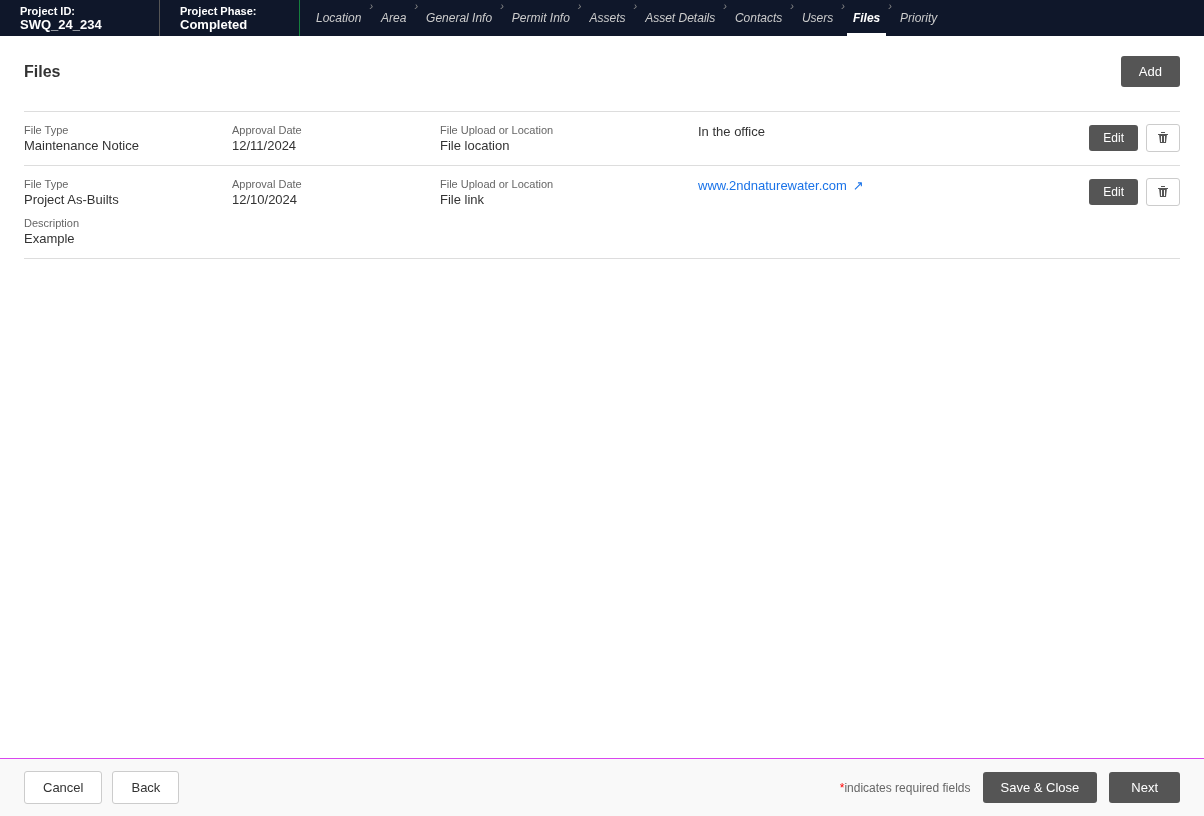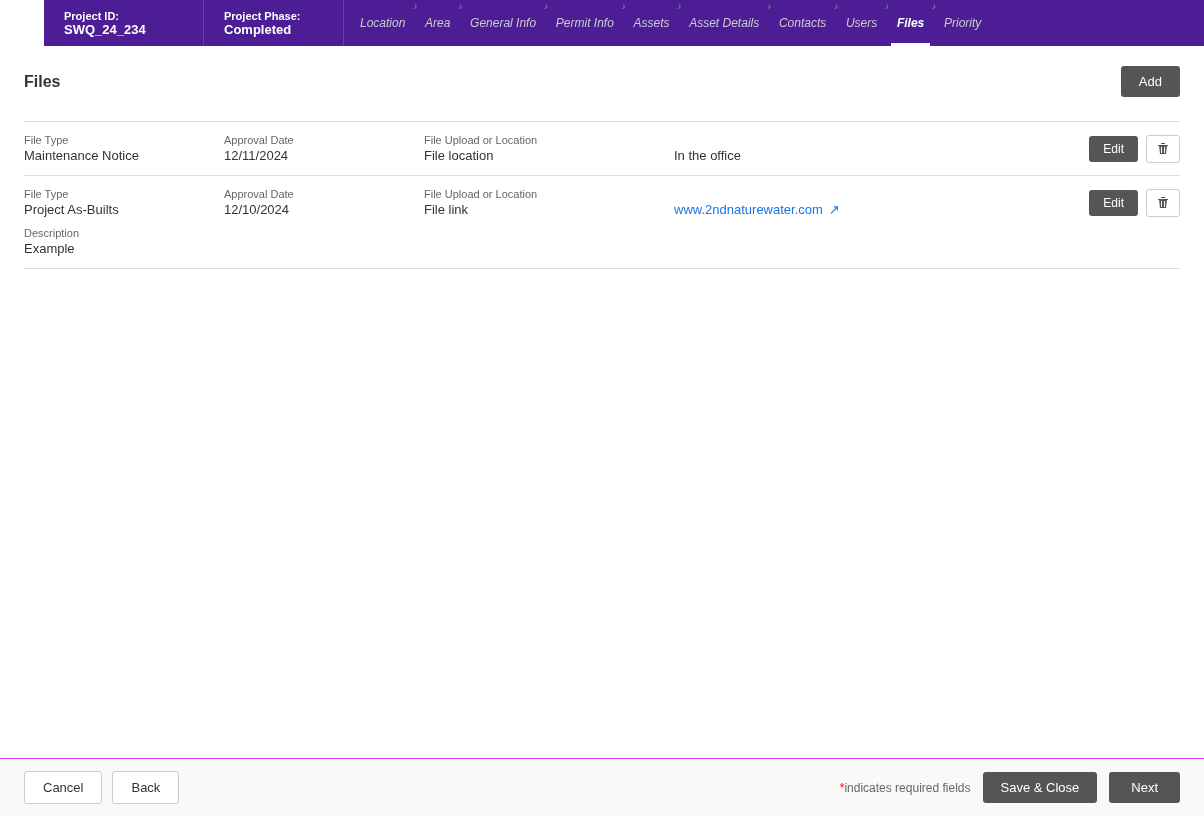--- a/index.html
+++ b/index.html
@@ -1,26 +1,25 @@
 <!DOCTYPE html>
 <html><head>
   <meta charset="utf-8">
   <style>
     * { box-sizing: border-box; margin: 0; padding: 0; }
     body { font-family: Arial, sans-serif; font-size: 13px; background: #fff; color: #333; height: 816px; width: 1204px; overflow: hidden; display: flex; flex-direction: column; }
 
     
     .header {
-      background: #4c1d95;
+      background: #0f172a;
       color: #fff;
       display: flex;
       align-items: stretch;
-      height: 46px;
-      flex-shrink: 0;
-      margin-left: 44px;
+      height: 36px;
+      flex-shrink: 0;
     }
     .header-project {
       display: flex;
       flex-direction: column;
       justify-content: center;
       padding: 0 20px;
       border-right: 1px solid #555;
       min-width: 160px;
     }
     .header-project .project-id { font-size: 11px; font-weight: bold; }
@@ -105,22 +104,22 @@
       border-radius: 3px;
     }
 
     
     .file-row {
       border-top: 1px solid #ddd;
       padding: 12px 0;
     }
     .file-row-meta {
       display: flex;
-      align-items: flex-end;
-      gap: 0;
+      align-items: flex-start;
+      gap: 8px;
     }
     .file-col-type {
       width: 200px;
       flex-shrink: 0;
     }
     .file-col-date {
       width: 200px;
       flex-shrink: 0;
     }
     .file-col-upload {

